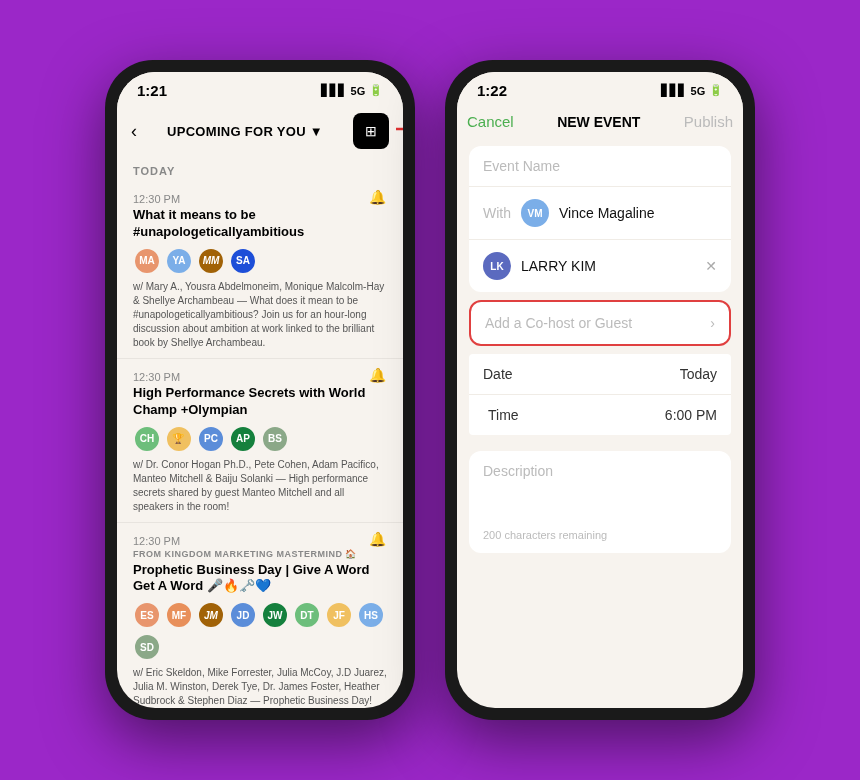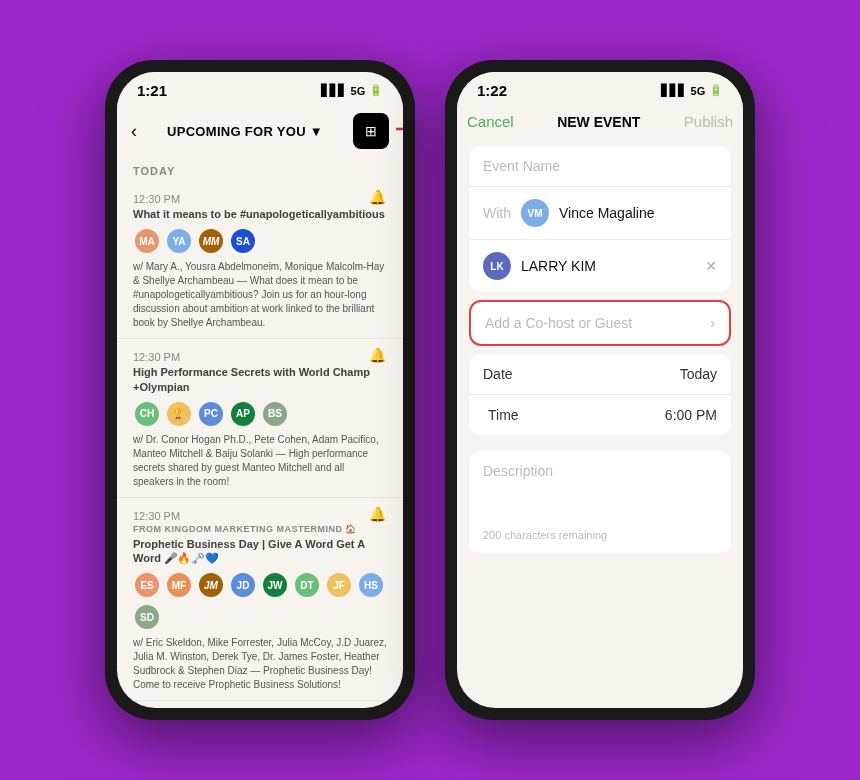--- a/index.html
+++ b/index.html
@@ -125,23 +125,23 @@
     .event-time {
       font-size: 11px;
       color: #888;
       font-weight: 500;
     }
     .bell-icon {
       font-size: 14px;
       color: #888;
     }
     .event-title {
-      font-size: 11px;
-      font-weight: 700;
-      color: #404040;
+      font-size: 13px;
+      font-weight: 700;
+      color: #000000;
       line-height: 1.3;
       margin-bottom: 6px;
     }
     .avatars-row {
       display: flex;
       gap: 4px;
       margin-bottom: 5px;
     }
     .avatar-circle {
       width: 28px;
@@ -250,21 +250,21 @@
       font-size: 14px;
       color: #bbb;
     }
     .chevron-right {
       color: #bbb;
       font-size: 14px;
     }
     .date-time-section {
       background: #fff;
       margin: 8px 12px;
-      border-radius: 12px;
+      border-radius: 4px;
     }
     .date-row {
       display: flex;
       align-items: center;
       justify-content: space-between;
       padding: 12px 14px;
       border-bottom: 1px solid #f0ece6;
     }
     .date-label {
       font-size: 14px;

